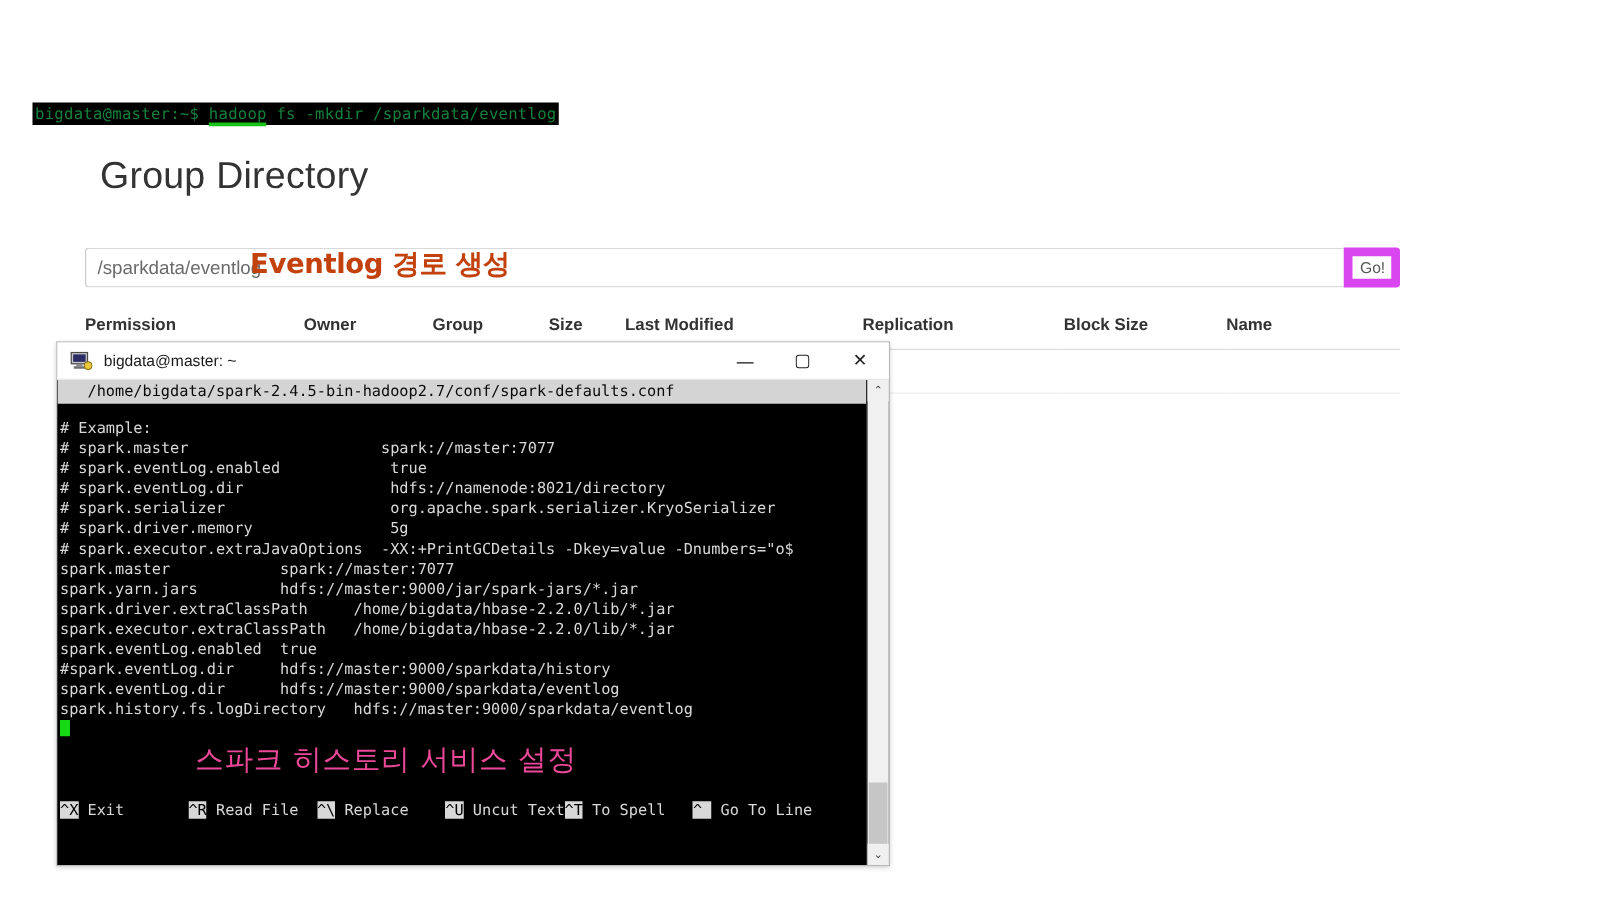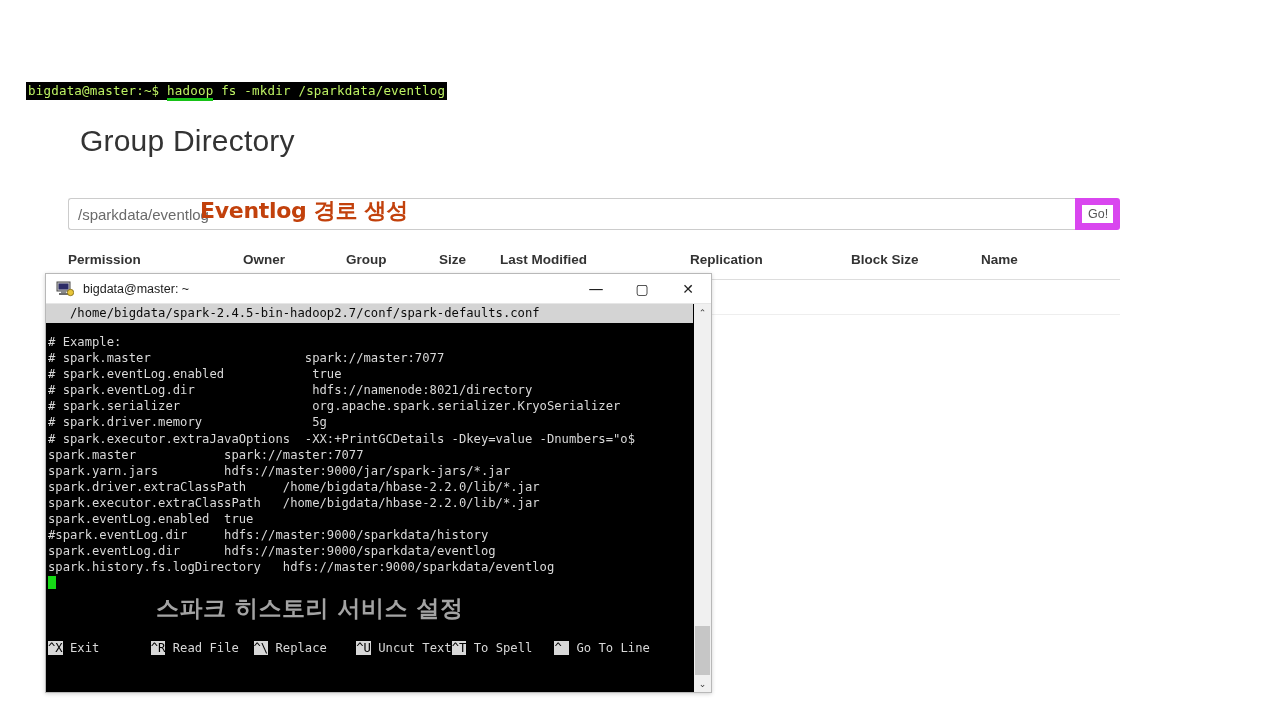--- a/index.html
+++ b/index.html
@@ -12,21 +12,21 @@
     overflow: hidden;
   }
   #root { position: relative; width: 1280px; height: 720px; }
 
   
   .cmd-strip {
     position: absolute;
     left: 26px;
     top: 82px;
     background: #000000;
-    color: #bef264;
+    color: #15803d;
     font-family: "DejaVu Sans Mono", "Liberation Mono", monospace;
     font-size: 12.5px;
     line-height: 16px;
     padding: 1px 2px 1px 2px;
     white-space: pre;
     letter-spacing: 0.2px;
   }
   .cmd-strip .cursor-under {
     border-bottom: 3px solid #17c217;
   }
@@ -189,23 +189,23 @@
     width: 8px;
     height: 13px;
     background: #16d916;
     vertical-align: -2px;
   }
 
   .annot-history {
     position: absolute;
     left: 110px;
     top: 296px;
-    color: #a3a3a3;
+    color: #ec4899;
     font-size: 23px;
-    font-weight: bold;
+    font-weight: normal;
     white-space: nowrap;
     font-family: "DejaVu Sans", sans-serif;
     letter-spacing: 0.5px;
   }
 
   .nano-help {
     position: absolute;
     left: 0;
     bottom: 4px;
     width: 100%;

